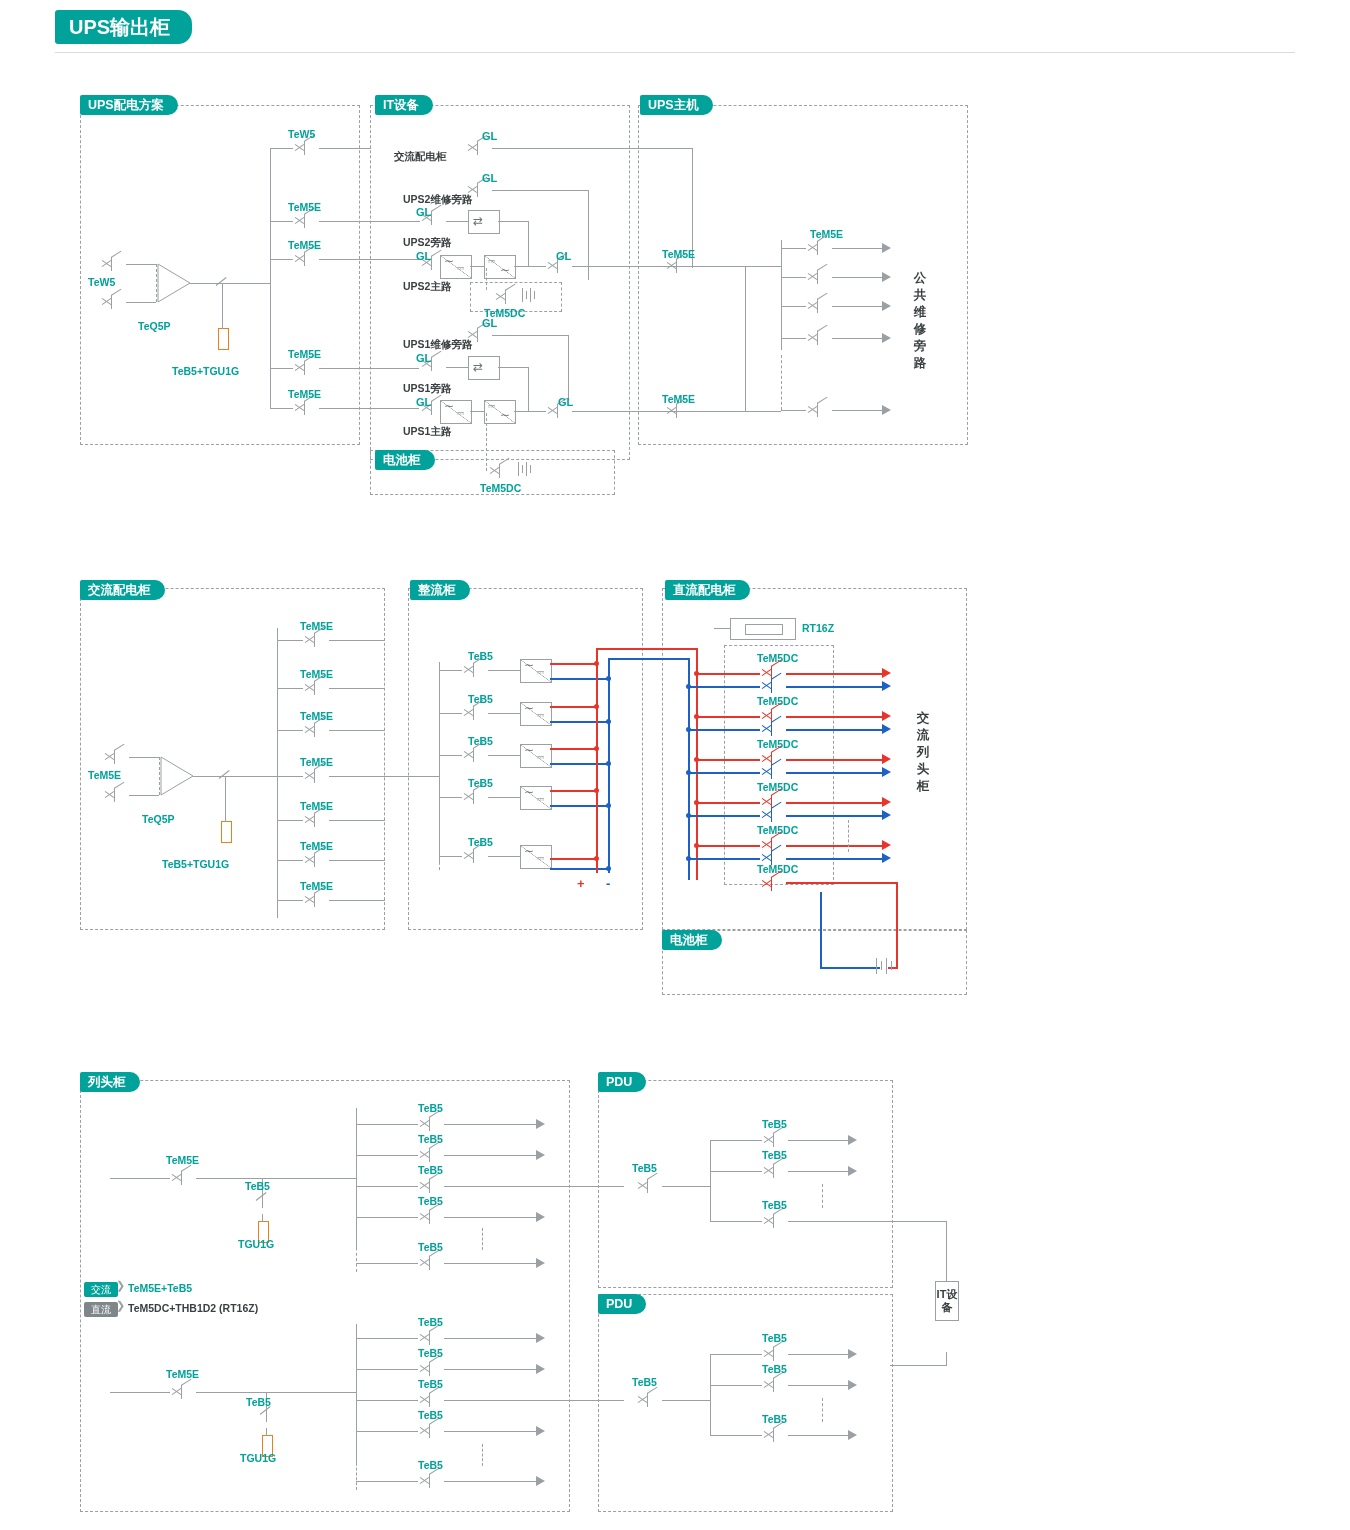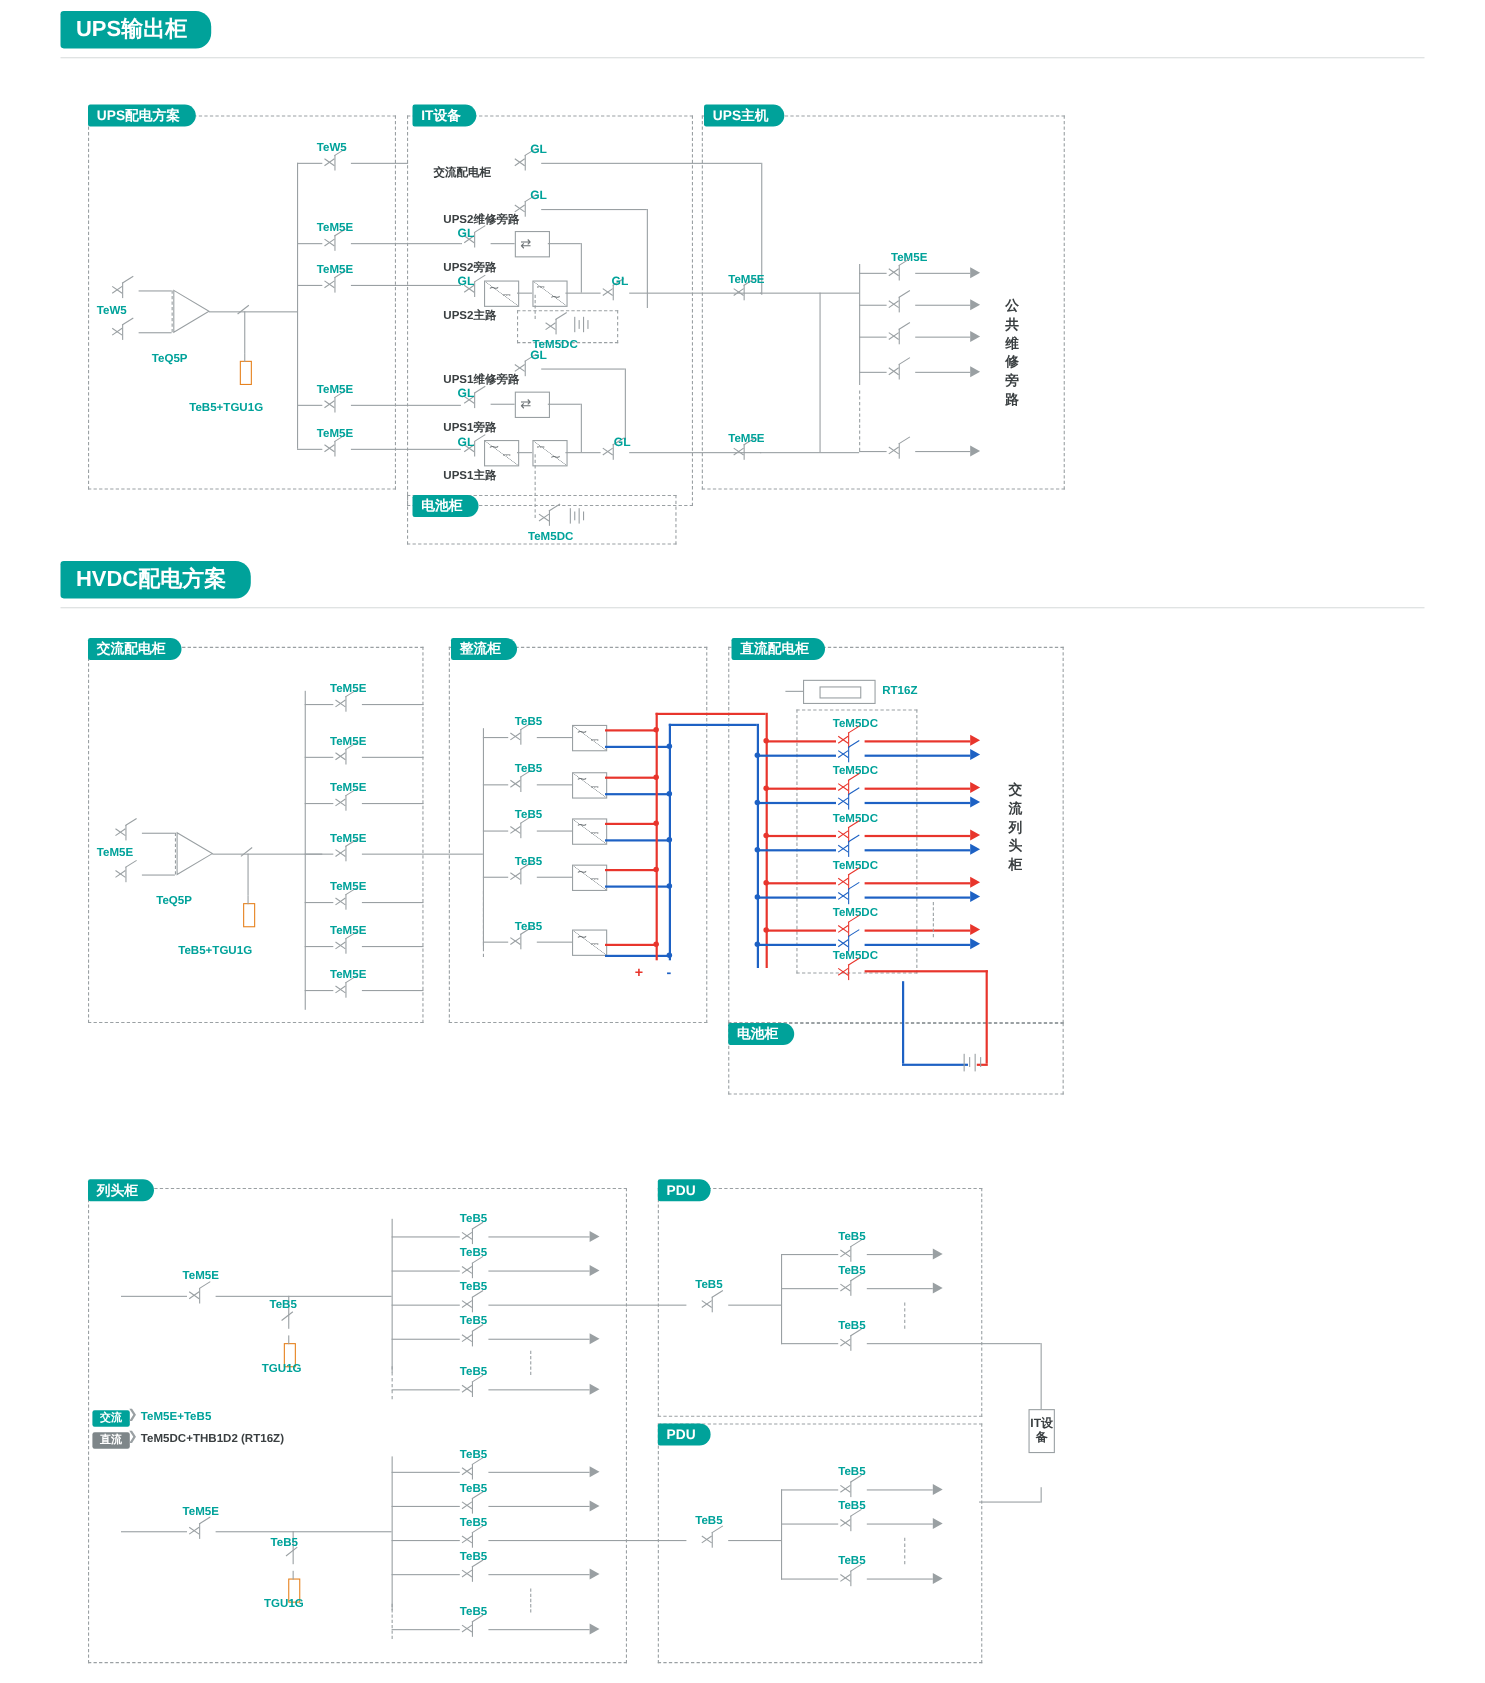--- a/index.html
+++ b/index.html
@@ -70,21 +70,21 @@
   
   .bat{position:absolute;width:22px;height:18px;}
   .bat i{position:absolute;top:0;width:1px;background:#9aa0a3;}
   
   .dot{position:absolute;width:5px;height:5px;border-radius:50%;background:#e8352c;}
   .dot.blue{background:#1d61c4;}
   
   .rtbox{position:absolute;width:64px;height:20px;border:1px solid #9aa0a3;background:#fff;}
   .rtbox:before{content:"";position:absolute;left:14px;top:5px;width:36px;height:9px;border:1px solid #9aa0a3;background:#fff;}
   
-  .pill{position:absolute;height:15px;line-height:15px;font-size:10px;color:#fff;padding:0 7px;border-radius:2px;font-weight:bold;}
+  .pill{position:absolute;height:15px;line-height:15px;font-size:10px;color:#fff;padding:0 7px;border-radius:2px;font-weight:normal;}
   .pill.t{background:#00a29a;}
   .pill.g{background:#7e8689;}
   .chev{position:absolute;font-size:11px;color:#9aa0a3;}
   .legtxt{position:absolute;font-size:10.5px;font-weight:bold;white-space:nowrap;}
   
   .itbox{position:absolute;width:22px;border:1px solid #9aa0a3;background:#fff;
     font-size:11px;color:#3a3f41;text-align:center;font-weight:bold;line-height:13px;padding:6px 0;}
 </style>
 </head>
 <body>
@@ -355,24 +355,20 @@
       <s></s>
     </div>
   <div class="h" style="left:781px;top:400px;width:25px;"></div>
   <div class="h" style="left:832px;top:400px;width:50px;"></div>
   <div class="arr" style="left:882px;top:395px;"></div>
 
   <div class="vtext" style="left:912px;top:260px;">公共维修旁路</div>
 </div>
 
 <div class="section" style="top:510px;height:510px;">
-  <div class="sec-head">
-    <div class="tag">HVDC配电方案</div>
-    <div class="rule"></div>
-  </div>
 
   <div class="box" style="left:80px;top:78px;width:305px;height:342px;"></div>
   <div class="boxlabel" style="left:80px;top:70px;">交流配电柜</div>
 
   <div class="box" style="left:408px;top:78px;width:235px;height:342px;"></div>
   <div class="boxlabel" style="left:410px;top:70px;">整流柜</div>
 
   <div class="box" style="left:662px;top:78px;width:305px;height:342px;"></div>
   <div class="boxlabel" style="left:665px;top:70px;">直流配电柜</div>
 

